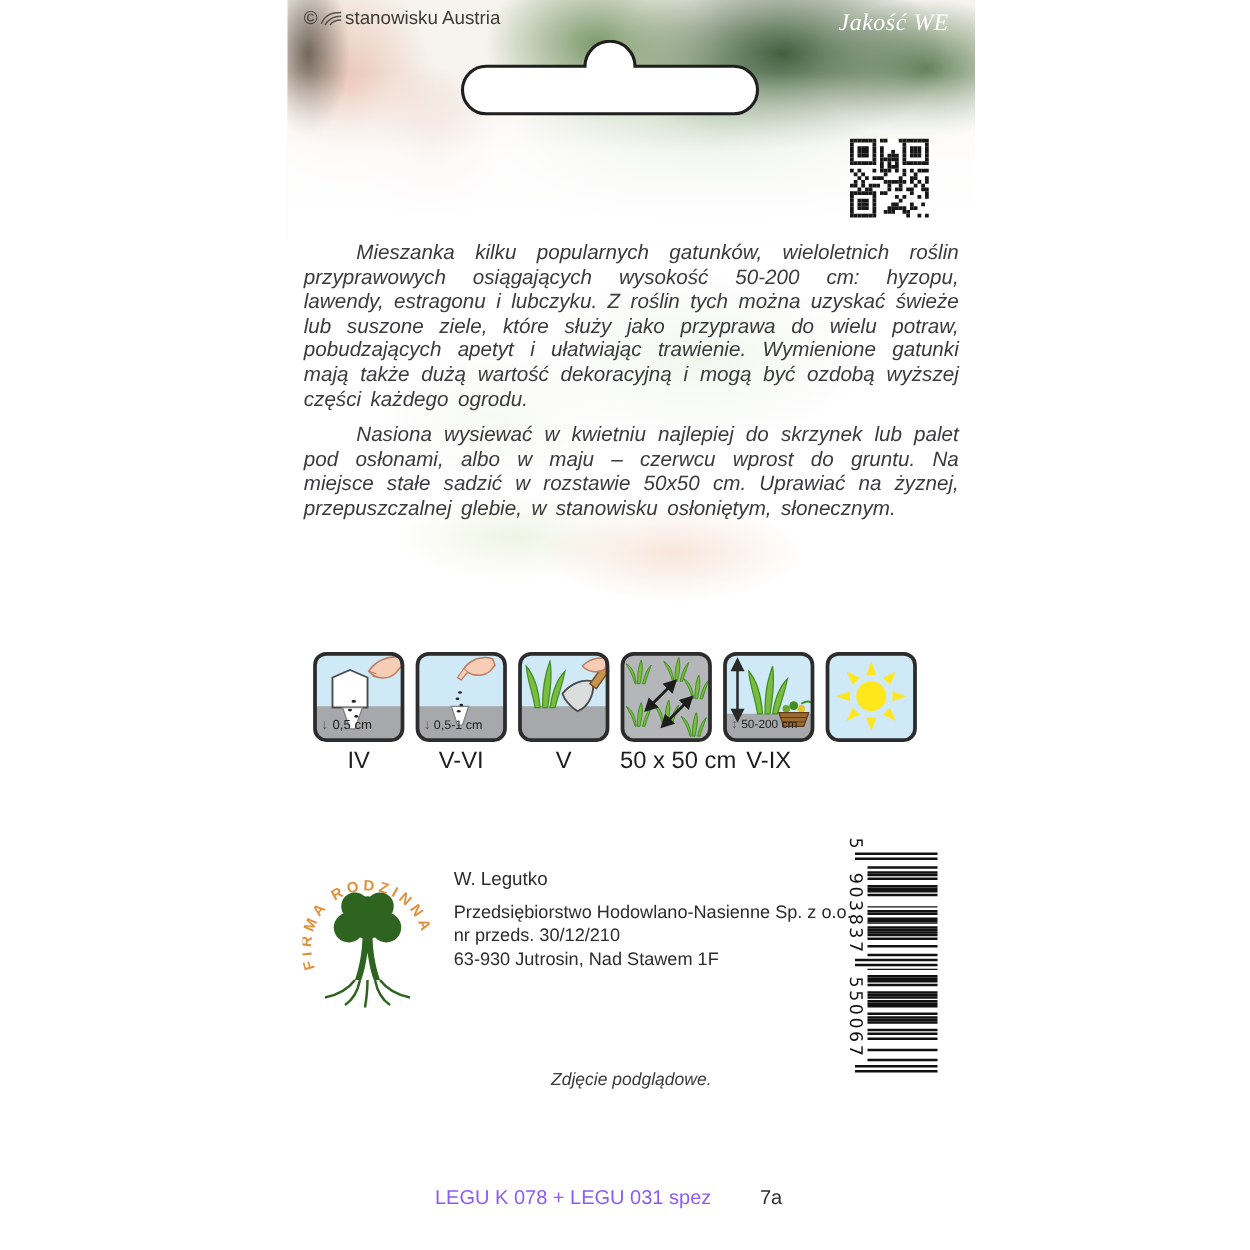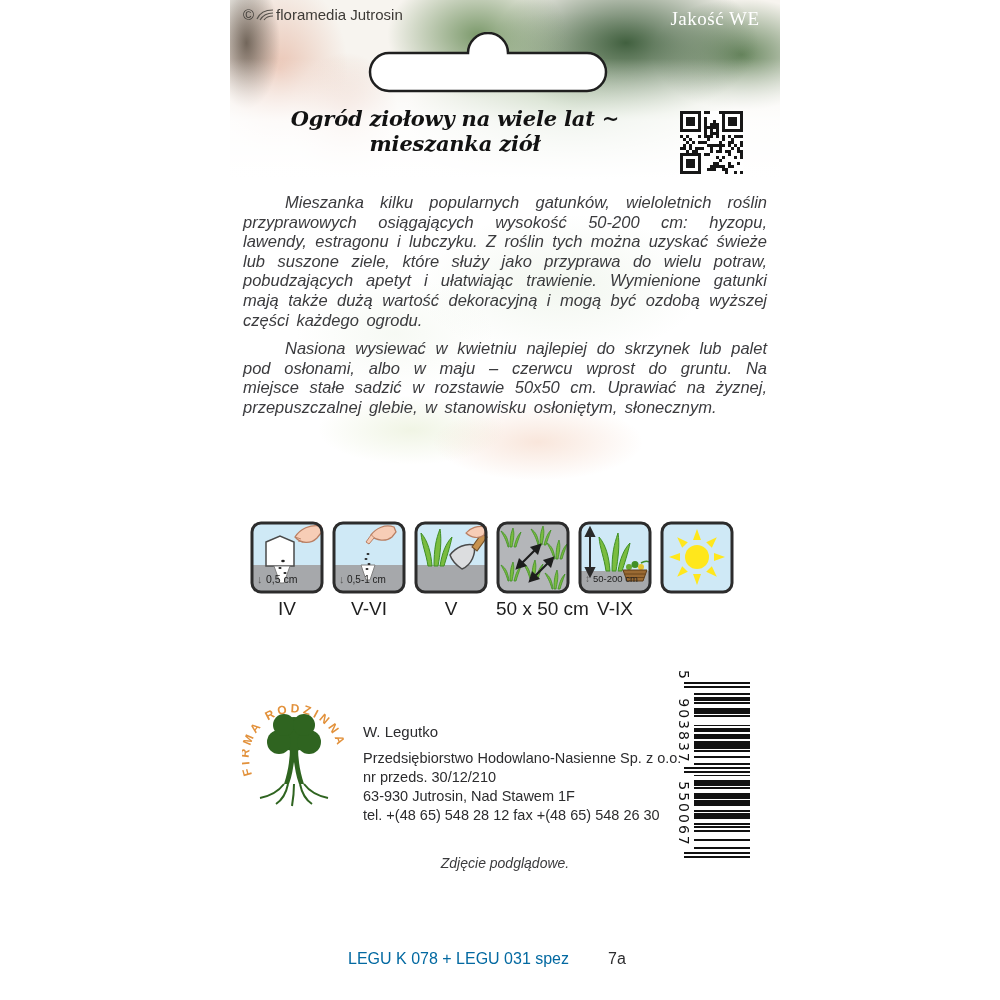--- a/index.html
+++ b/index.html
@@ -23,21 +23,21 @@
   .ghost{position:absolute;left:0;top:190px;width:550px;height:300px;pointer-events:none;
     background:
       radial-gradient(150px 55px at 56% 84%, rgba(226,141,92,.22), transparent 70%),
       radial-gradient(130px 48px at 33% 80%, rgba(181,203,122,.20), transparent 72%),
       radial-gradient(190px 95px at 60% 32%, rgba(168,198,150,.15), transparent 76%),
       radial-gradient(130px 75px at 30% 48%, rgba(190,212,168,.13), transparent 76%);}
 
   .credit{position:absolute;left:13px;top:6px;font-size:15px;color:#3d3a36;display:flex;align-items:center;gap:2px;}
   .credit svg{display:block;}
   .badge{position:absolute;left:420px;top:8px;width:130px;text-align:center;
-         font-family:"Liberation Serif",serif;font-size:19px;color:#fff;letter-spacing:.5px;}
+         font-family:"Liberation Serif",serif;font-style:italic;font-size:19px;color:#fff;letter-spacing:.5px;}
   .slot{position:absolute;left:136px;top:32px;}
 
   .title{position:absolute;left:10px;top:106px;width:430px;text-align:center;
          font-family:"DejaVu Serif",serif;font-style:italic;font-weight:600;
          font-size:21px;color:#121212;letter-spacing:-.2px;}
   .qr{position:absolute;left:450px;top:111px;width:63px;height:63px;background:#fff;
       display:grid;grid-template-columns:repeat(21,3px);grid-auto-rows:3px;}
   .qr div{width:3px;height:3px;}
   .qr .d{background:#171717;}
 
@@ -47,67 +47,66 @@
   .desc p{margin:0;text-indent:42px;}
   .desc p + p{margin-top:9px;}
 
   .picto-row{position:absolute;left:20px;top:521px;display:flex;gap:8px;}
   .picto{width:74px;text-align:center;}
   .picto svg{display:block;}
   .cap{margin-top:4px;font-size:19px;color:#1e1e1e;white-space:nowrap;}
   .ilabel{font-family:"Liberation Sans",sans-serif;}
 
   .logo{position:absolute;left:12px;top:692px;}
-  .company{position:absolute;left:133px;top:722px;font-size:14.5px;line-height:19px;color:#2c2c2e;}
+  .company{position:absolute;left:133px;top:694px;font-size:14.5px;line-height:19px;color:#2c2c2e;}
   .company .co-name{font-size:15px;margin-bottom:8px;}
 
   .barcode{position:absolute;left:430px;top:670px;width:92px;height:190px;}
   .bc-inner{position:absolute;left:-49px;top:51px;width:190px;height:88px;transform:rotate(90deg);}
   .bars{position:absolute;left:0;top:0;width:190px;height:88px;}
   .bars div{position:absolute;top:0;background:#111;}
   .bc-digits{position:absolute;left:0;top:58px;width:190px;height:18px;
              font-size:14px;color:#111;font-family:"DejaVu Sans",sans-serif;}
   .bc-digits span{position:absolute;top:0;}
   #bcd0{left:0;}
   #bcd1{left:21px;width:80px;text-align:center;letter-spacing:2px;}
   #bcd2{left:103px;width:82px;text-align:center;letter-spacing:2px;}
 
   .claim1{position:absolute;left:0;top:834px;width:550px;text-align:center;font-size:15px;color:#2c2c2e;}
   .claim2{position:absolute;left:0;top:855px;width:550px;text-align:center;font-size:14px;font-style:italic;color:#3a3a3c;}
-  .batch{position:absolute;left:118px;top:950px;font-size:16px;color:#0369a1;}
+  .batch{position:absolute;left:118px;top:950px;font-size:16px;color:#8b5cf6;}
   .pagecode{position:absolute;left:378px;top:950px;font-size:16px;color:#2c2c2e;}
 </style>
 </head>
 <body>
 
 <div class="sheet">
   <div class="panel">
 
     <div class="photo-band"></div>
     <div class="ghost"></div>
 
     <div class="credit">
       <span>©</span>
       <svg width="18" height="13" viewBox="0 0 18 13">
         <g fill="none" stroke="#56524c" stroke-width="1.2">
           <path d="M1,11 C4,4 9,2 17,2"></path>
           <path d="M4,12 C7,7 11,5 17,5"></path>
           <path d="M8,12 C10,9 13,8 17,8"></path>
         </g>
       </svg>
-      <span>floramedia Jutrosin</span>
+      <span>stanowisku Austria</span>
     </div>
 
     <div class="badge">Jakość WE</div>
 
     <svg class="slot" width="244" height="62" viewBox="0 0 244 62">
       <path d="M 23,21 L 102,21 A 20,20 0 0 1 142,21 L 221,21 A 19,19 0 0 1 240,40 A 19,19 0 0 1 221,59 L 23,59 A 19,19 0 0 1 4,40 A 19,19 0 0 1 23,21 Z" fill="#ffffff" stroke="#1f1f1f" stroke-width="2.5"></path>
     </svg>
 
-    <div class="title">Ogród ziołowy na wiele lat ~ mieszanka ziół</div>
 
     <div class="qr" id="qr">
         <div class="d"></div>
         <div class="d"></div>
         <div class="d"></div>
         <div class="d"></div>
         <div class="d"></div>
         <div class="d"></div>
         <div class="d"></div>
         <div></div>
@@ -708,21 +707,20 @@
         <path d="M58,92 C60,102 64,108 70,112"></path>
         <path d="M62,92 C68,100 76,104 86,106"></path>
       </g>
     </svg>
 
     <div class="company">
       <div class="co-name">W. Legutko</div>
       <div>Przedsiębiorstwo Hodowlano-Nasienne Sp. z o.o.</div>
       <div>nr przeds. 30/12/210</div>
       <div>63-930 Jutrosin, Nad Stawem 1F</div>
-      <div>tel. +(48 65) 548 28 12 fax +(48 65) 548 26 30</div>
     </div>
 
     <div class="barcode">
       <div class="bc-inner">
         <div class="bars" id="bars">
             <div style="left: 12px; width: 1.95px; height: 66px;"></div>
             <div style="left: 15.7px; width: 1.95px; height: 66px;"></div>
             <div style="left: 23.1px; width: 1.95px; height: 56px;"></div>
             <div style="left: 26.8px; width: 1.95px; height: 56px;"></div>
             <div style="left: 28.65px; width: 1.95px; height: 56px;"></div>

